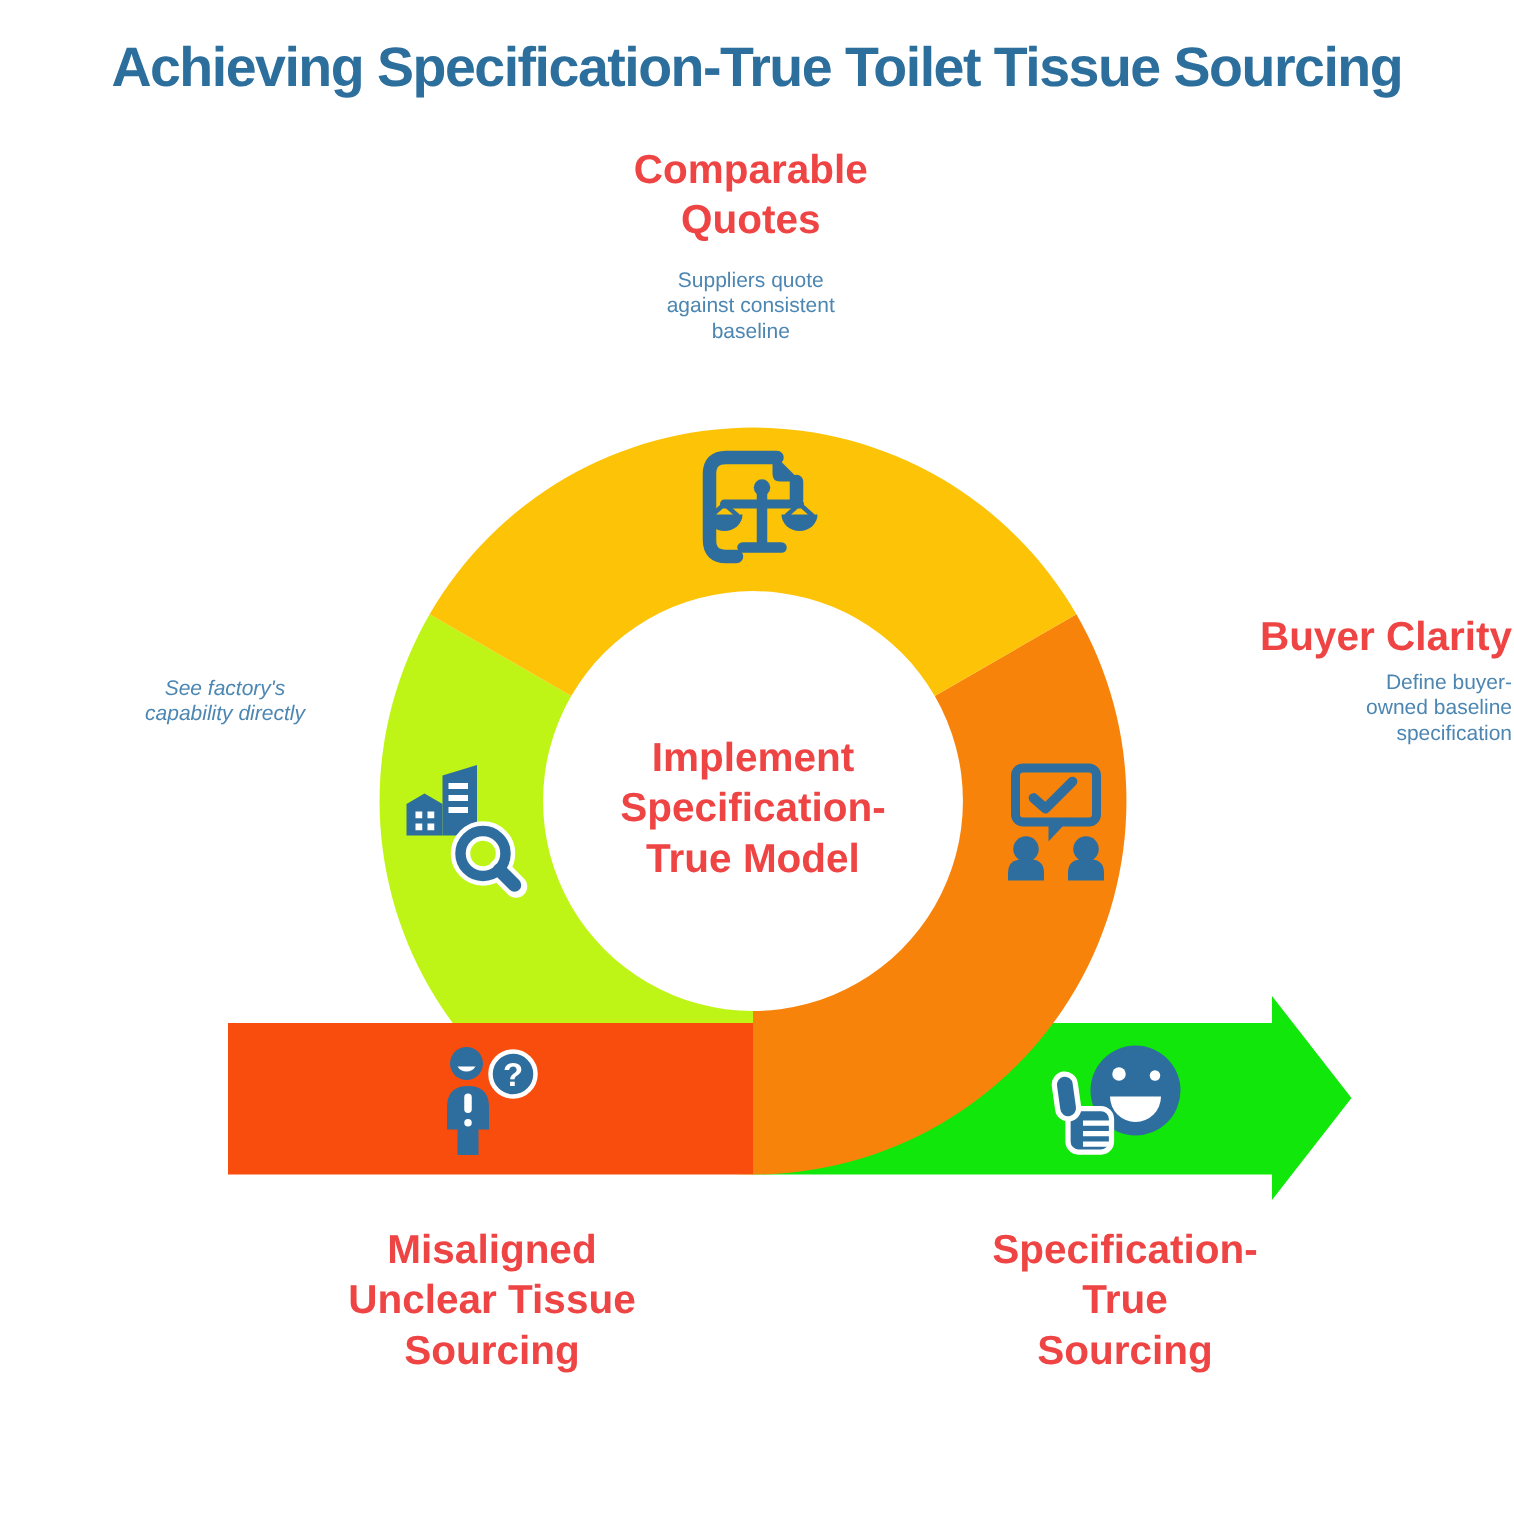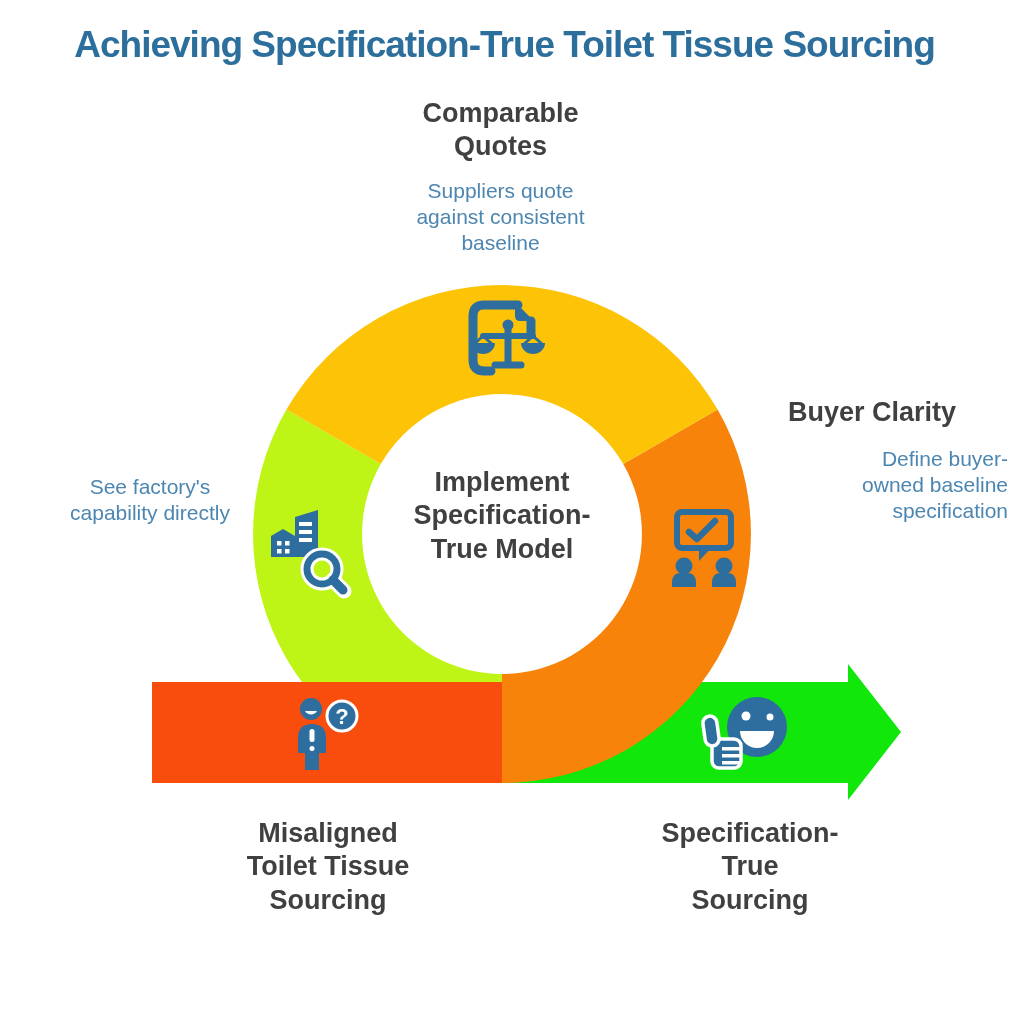--- a/index.html
+++ b/index.html
@@ -6,29 +6,29 @@
   .canvas{
     position:relative;width:1009px;height:1024px;background:#ffffff;overflow:hidden;
     font-family:"Liberation Sans","DejaVu Sans",sans-serif;
   }
   .canvas svg{position:absolute;left:0;top:0;}
   .txt{position:absolute;white-space:pre-line;}
   .page-title{
     left:0;top:24px;width:1009px;text-align:center;
     font-size:37px;font-weight:bold;letter-spacing:-1px;color:#2C6E9C;
   }
-  .h{font-size:27px;font-weight:bold;line-height:1.24;color:#404040;text-align:center;}
-  .sub{font-size:21px;line-height:1.23;color:#4C86B1;text-align:center;}
+  .h{font-size:27px;font-weight:bold;line-height:1.24;color:#ef4444;text-align:center;}
+  .sub{font-size:14px;line-height:1.23;color:#4C86B1;text-align:center;}
   .h-quotes{left:318px;top:97px;width:365px;}
   .sub-quotes{left:318px;top:178px;width:365px;}
   .h-factory{left:40px;top:393px;width:220px;}
-  .sub-factory{left:30px;top:474px;width:240px;}
-  .h-buyer{left:788px;top:396px;width:220px;text-align:left;}
+  .sub-factory{left:30px;top:450px;width:240px;font-style:italic;}
+  .h-buyer{left:788px;top:408px;width:220px;text-align:right;}
   .sub-buyer{left:788px;top:446px;width:220px;text-align:right;}
-  .h-center{left:362px;top:466px;width:280px;}
+  .h-center{left:362px;top:489px;width:280px;}
   .h-misaligned{left:203px;top:817px;width:250px;}
   .sub-misaligned{left:213px;top:929px;width:234px;}
   .h-spectrue{left:625px;top:817px;width:250px;}
   .sub-spectrue{left:633px;top:929px;width:234px;}
   .icon{color:#2E6E9E;}
 </style>
 </head>
 <body>
 
 <div class="canvas">
@@ -121,20 +121,20 @@
   <div class="txt h h-buyer">Buyer Clarity</div>
   <div class="txt sub sub-buyer">Define buyer-
 owned baseline
 specification</div>
 
   <div class="txt h h-center">Implement
 Specification-
 True Model</div>
 
   <div class="txt h h-misaligned">Misaligned
-Toilet Tissue
+Unclear Tissue
 Sourcing</div>
 
   <div class="txt h h-spectrue">Specification-
 True
 Sourcing</div>
 
 </div>
 
 </body></html>

